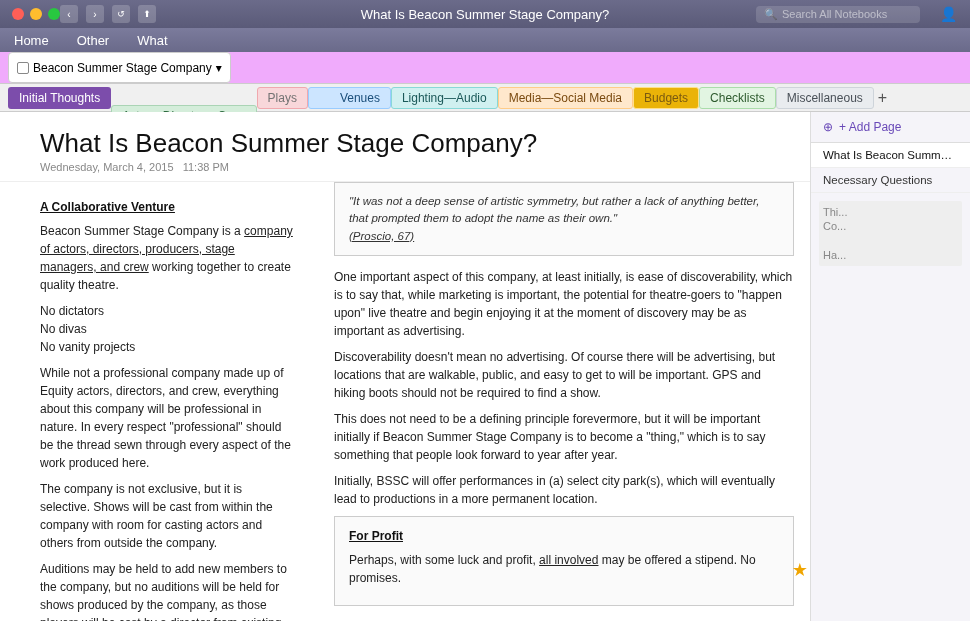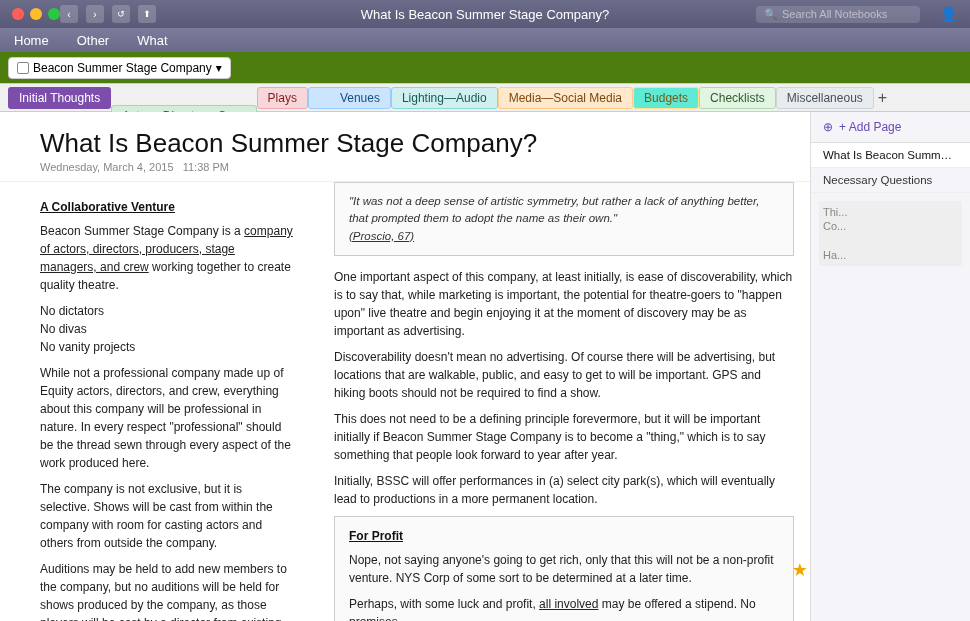--- a/index.html
+++ b/index.html
@@ -71,24 +71,23 @@
       align-items: center;
       padding: 0 10px;
       gap: 20px;
     }
     .menu-item {
       color: white; font-size: 13px; cursor: pointer; padding: 2px 4px;
     }
 
     
     .notebook-bar {
-      background: #4d7c0f;
+      background: #f0abfc;
       height: 32px;
       display: flex;
-      align-items: center;
       padding: 0 8px;
       border-bottom: 1px solid #ccc;
       gap: 0;
     }
     .notebook-name {
       display: flex; align-items: center; gap: 4px;
       background: white; border: 1px solid #ccc; border-radius: 4px;
       padding: 3px 8px; font-size: 12px; cursor: pointer; margin-right: 8px;
     }
     .notebook-name .checkbox { width: 12px; height: 12px; border: 1px solid #888; border-radius: 2px; }
@@ -102,25 +101,25 @@
       padding: 0 8px;
       gap: 0;
       border-bottom: 1px solid #ccc;
     }
     .tab {
       padding: 3px 10px; border-radius: 3px; font-size: 12px; cursor: pointer;
       border: 1px solid transparent; white-space: nowrap;
     }
     .tab-active { background: #7c4dab; color: white; }
     .tab-green { background: #d4edda; color: #2d6a3f; border-color: #aad4b5; margin-top: 36px; }
-    .tab-pink { background: #f8d7da; color: #7f1d1d; border-color: #f0a8ae; }
+    .tab-pink { background: #f8d7da; color: #737373; border-color: #f0a8ae; }
     .tab-blue { background: #cce5ff; color: #1a4e7a; border-color: #99ccff; padding-left: 31px; }
     .tab-teal { background: #d0f0f0; color: #1a5858; border-color: #88d8d8; }
     .tab-orange { background: #ffe8cc; color: #7a4a10; border-color: #ffcc88; }
-    .tab-yellow { background: #5eead4; color: #7a5a10; border-color: #ffe08a; text-align: center; }
+    .tab-yellow { background: #eab308; color: #7a5a10; border-color: #ffe08a; text-align: center; }
     .tab-light-green { background: #e2f5e2; color: #2d5a2d; border-color: #aaddaa; }
     .tab-gray { background: #e9ecef; color: #495057; border-color: #ced4da; }
     .tab-add { background: none; border: none; font-size: 16px; color: #555; padding: 0 4px; cursor: pointer; }
 
     
     .main-layout {
       display: flex;
       height: calc(621px - 28px - 24px - 32px - 28px);
     }
 
@@ -314,21 +313,20 @@
           <span style="text-decoration:underline; cursor:pointer;">(Proscio, 67)</span>
         </div>
 
         <p>One important aspect of this company, at least initially, is ease of discoverability, which is to say that, while marketing is important, the potential for theatre-goers to "happen upon" live theatre and begin enjoying it at the moment of discovery may be as important as advertising.</p>
         <p>Discoverability doesn't mean no advertising. Of course there will be advertising, but locations that are walkable, public, and easy to get to will be important. GPS and hiking boots should not be required to find a show.</p>
         <p>This does not need to be a defining principle forevermore, but it will be important initially if Beacon Summer Stage Company is to become a "thing," which is to say something that people look forward to year after year.</p>
         <p>Initially, BSSC will offer performances in (a) select city park(s), which will eventually lead to productions in a more permanent location.</p>
 
         <div class="right-subsection">
           <p class="section-heading">For Profit</p>
-          <p>Nope, not saying anyone's going to get rich, only that this will not be a non-profit venture.  NYS Corp of some sort to be determined at a later time.</p>
           <p>Perhaps, with some luck and profit, <span class="underline">all involved</span> may be offered a stipend. No promises.
             
           </p>
 
         </div>
 
       </div>
 
     </div>
 

